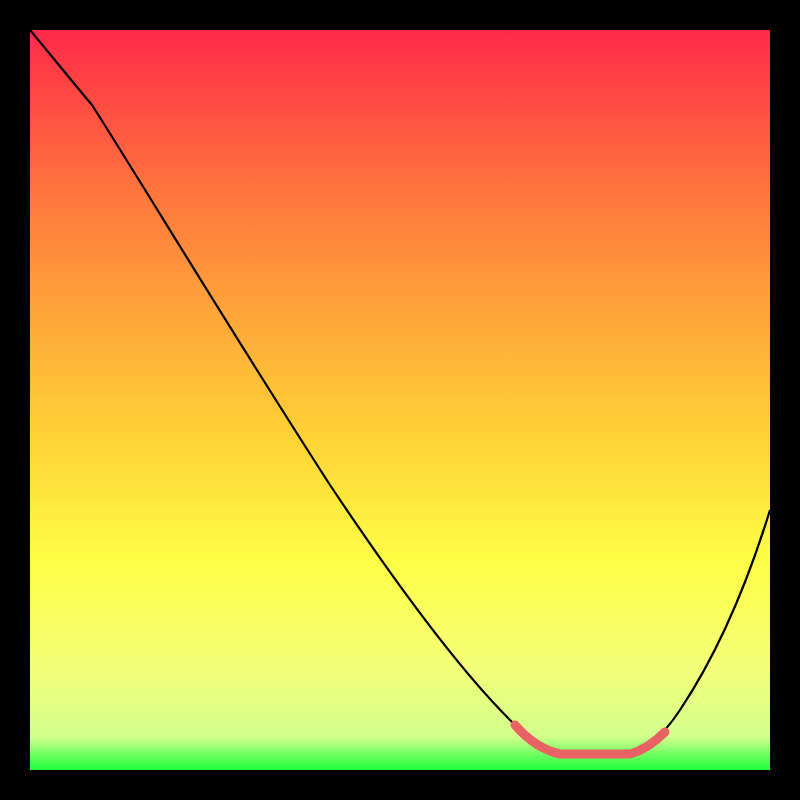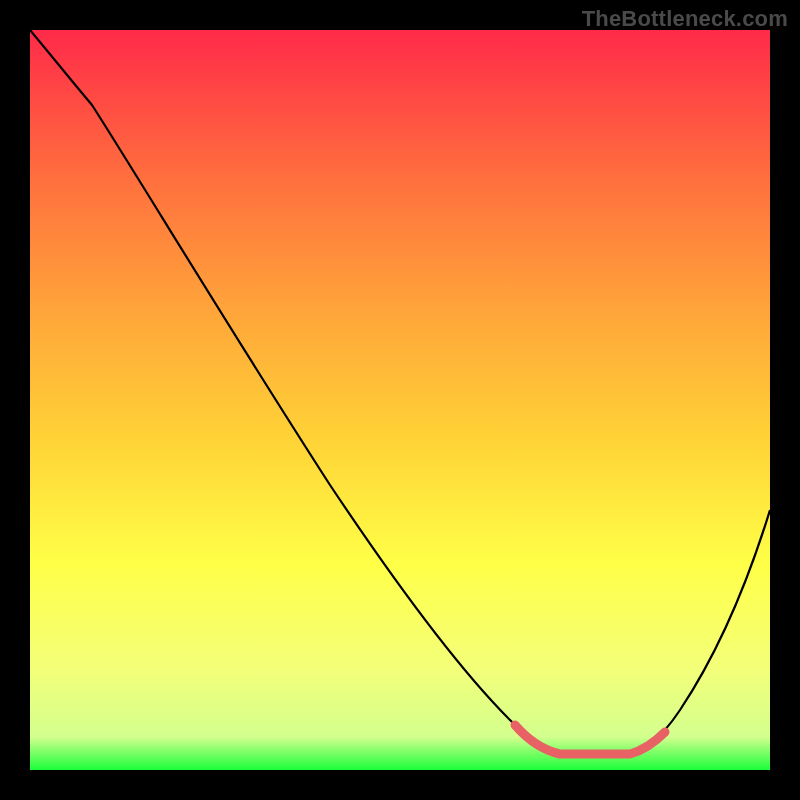--- a/index.html
+++ b/index.html
@@ -26,21 +26,20 @@
   svg { display: block; }
   .curve-main { fill: none; stroke: #000; stroke-width: 2.2; }
   .seg { fill: none; stroke-linecap: round; }
   .seg.red { stroke: #e86265; stroke-width: 9; }
   .seg.green { stroke: #27e833; stroke-width: 5; }
 </style>
 </head>
 <body>
 <div class="wrap">
 
-  <div class="watermark">TheBottleneck.com</div>
 
   <div class="plot">
     <svg viewBox="0 0 740 740" width="740" height="740" preserveAspectRatio="none">
       <defs>
         <linearGradient id="bg" x1="0" y1="0" x2="0" y2="1">
           <stop offset="0" stop-color="#ff2a49"></stop>
           <stop offset="0.20" stop-color="#ff6f3e"></stop>
           <stop offset="0.38" stop-color="#ffa53a"></stop>
           <stop offset="0.55" stop-color="#ffd236"></stop>
           <stop offset="0.72" stop-color="#ffff47"></stop>

